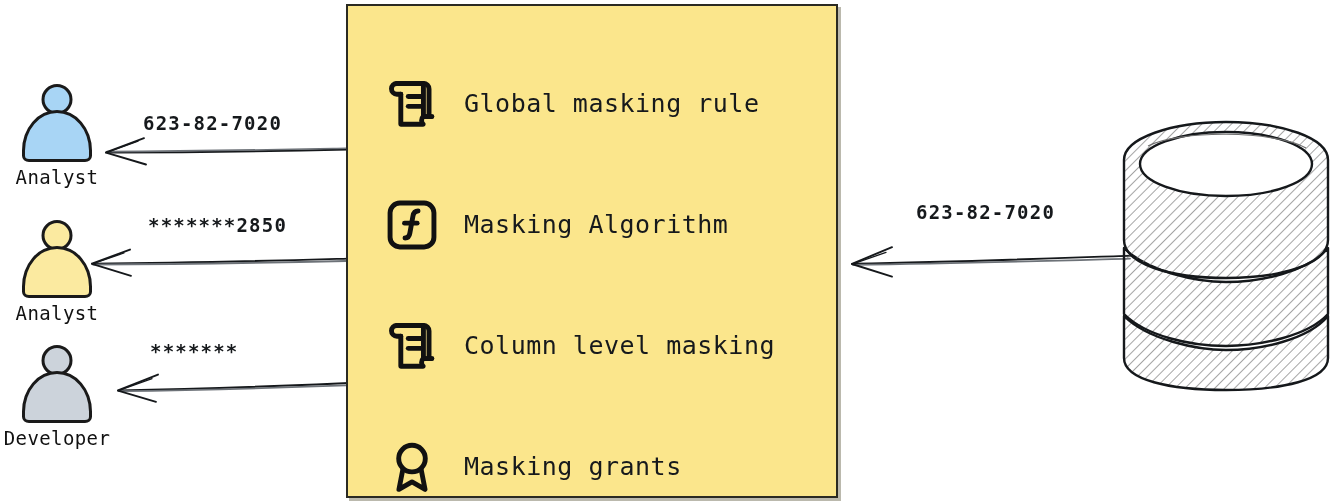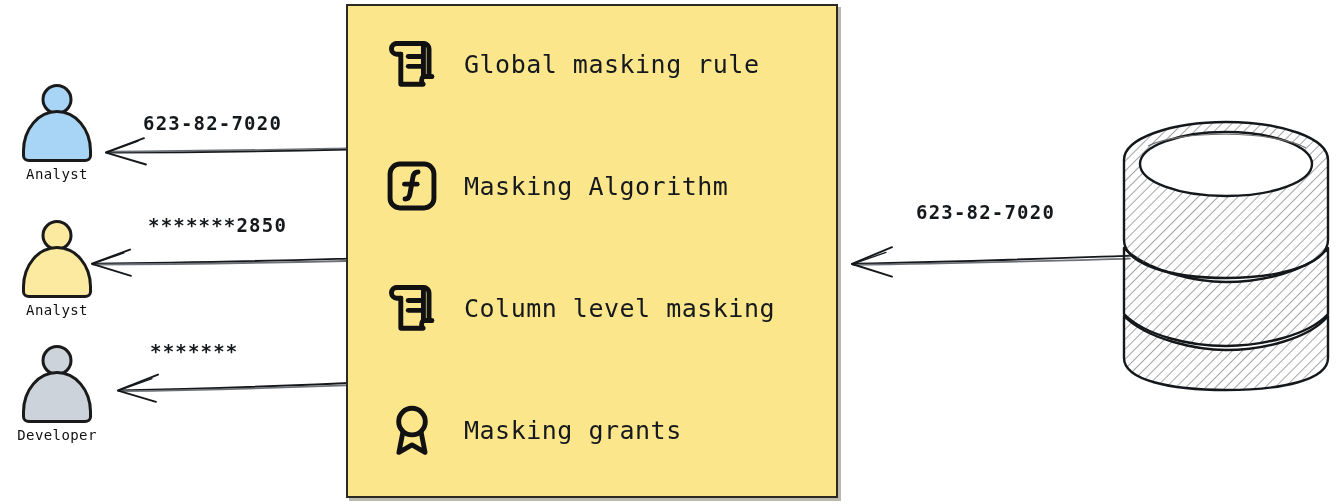--- a/index.html
+++ b/index.html
@@ -18,40 +18,40 @@
     width:31px;height:31px;border-radius:50%;
     border:3.5px solid #1a1a1a;box-sizing:border-box;
   }
   .actor .body{
     position:absolute;left:50%;top:26px;transform:translateX(-50%);
     width:70px;height:52px;
     border:3.5px solid #1a1a1a;box-sizing:border-box;
     border-radius:50% 50% 10% 10% / 78% 78% 12% 12%;
   }
   .actor .caption{
-    margin-top:4px;font-size:14px;color:#111;letter-spacing:.4px;
+    margin-top:4px;font-size:19px;color:#111;letter-spacing:.4px;
     font-family:"DejaVu Sans Mono","Liberation Mono",monospace;
   }
 
   
   .arrow-label{
     position:absolute;font-size:19px;font-weight:700;color:#16191c;
     letter-spacing:1.2px;white-space:nowrap;
     font-family:"DejaVu Sans Mono","Liberation Mono",monospace;
   }
 
   
   .panel{
     position:absolute;left:346px;top:4px;width:492px;height:494px;
     background:#fbe68c;border:2.4px solid #2a2a22;box-sizing:border-box;
     box-shadow:3px 3px 0 rgba(60,55,20,.35);
   }
   .rows{position:absolute;left:0;top:0;right:0;bottom:0;
         display:flex;flex-direction:column;justify-content:flex-start;
-        padding:28px 0 0 36px;gap:62px;}
+        padding:68px 0 0 36px;gap:62px;}
   .row{display:flex;align-items:center;gap:24px;height:60px;}
   .row .ico{width:56px;height:56px;flex:0 0 56px;display:block;}
   .row .txt{font-size:25px;color:#16191c;letter-spacing:.5px;white-space:nowrap;
             font-family:"DejaVu Sans Mono","Liberation Mono",monospace;}
 
   
   .db{position:absolute;left:1118px;top:118px;width:216px;height:276px;}
 
   svg{display:block;overflow:visible;}
 </style>

